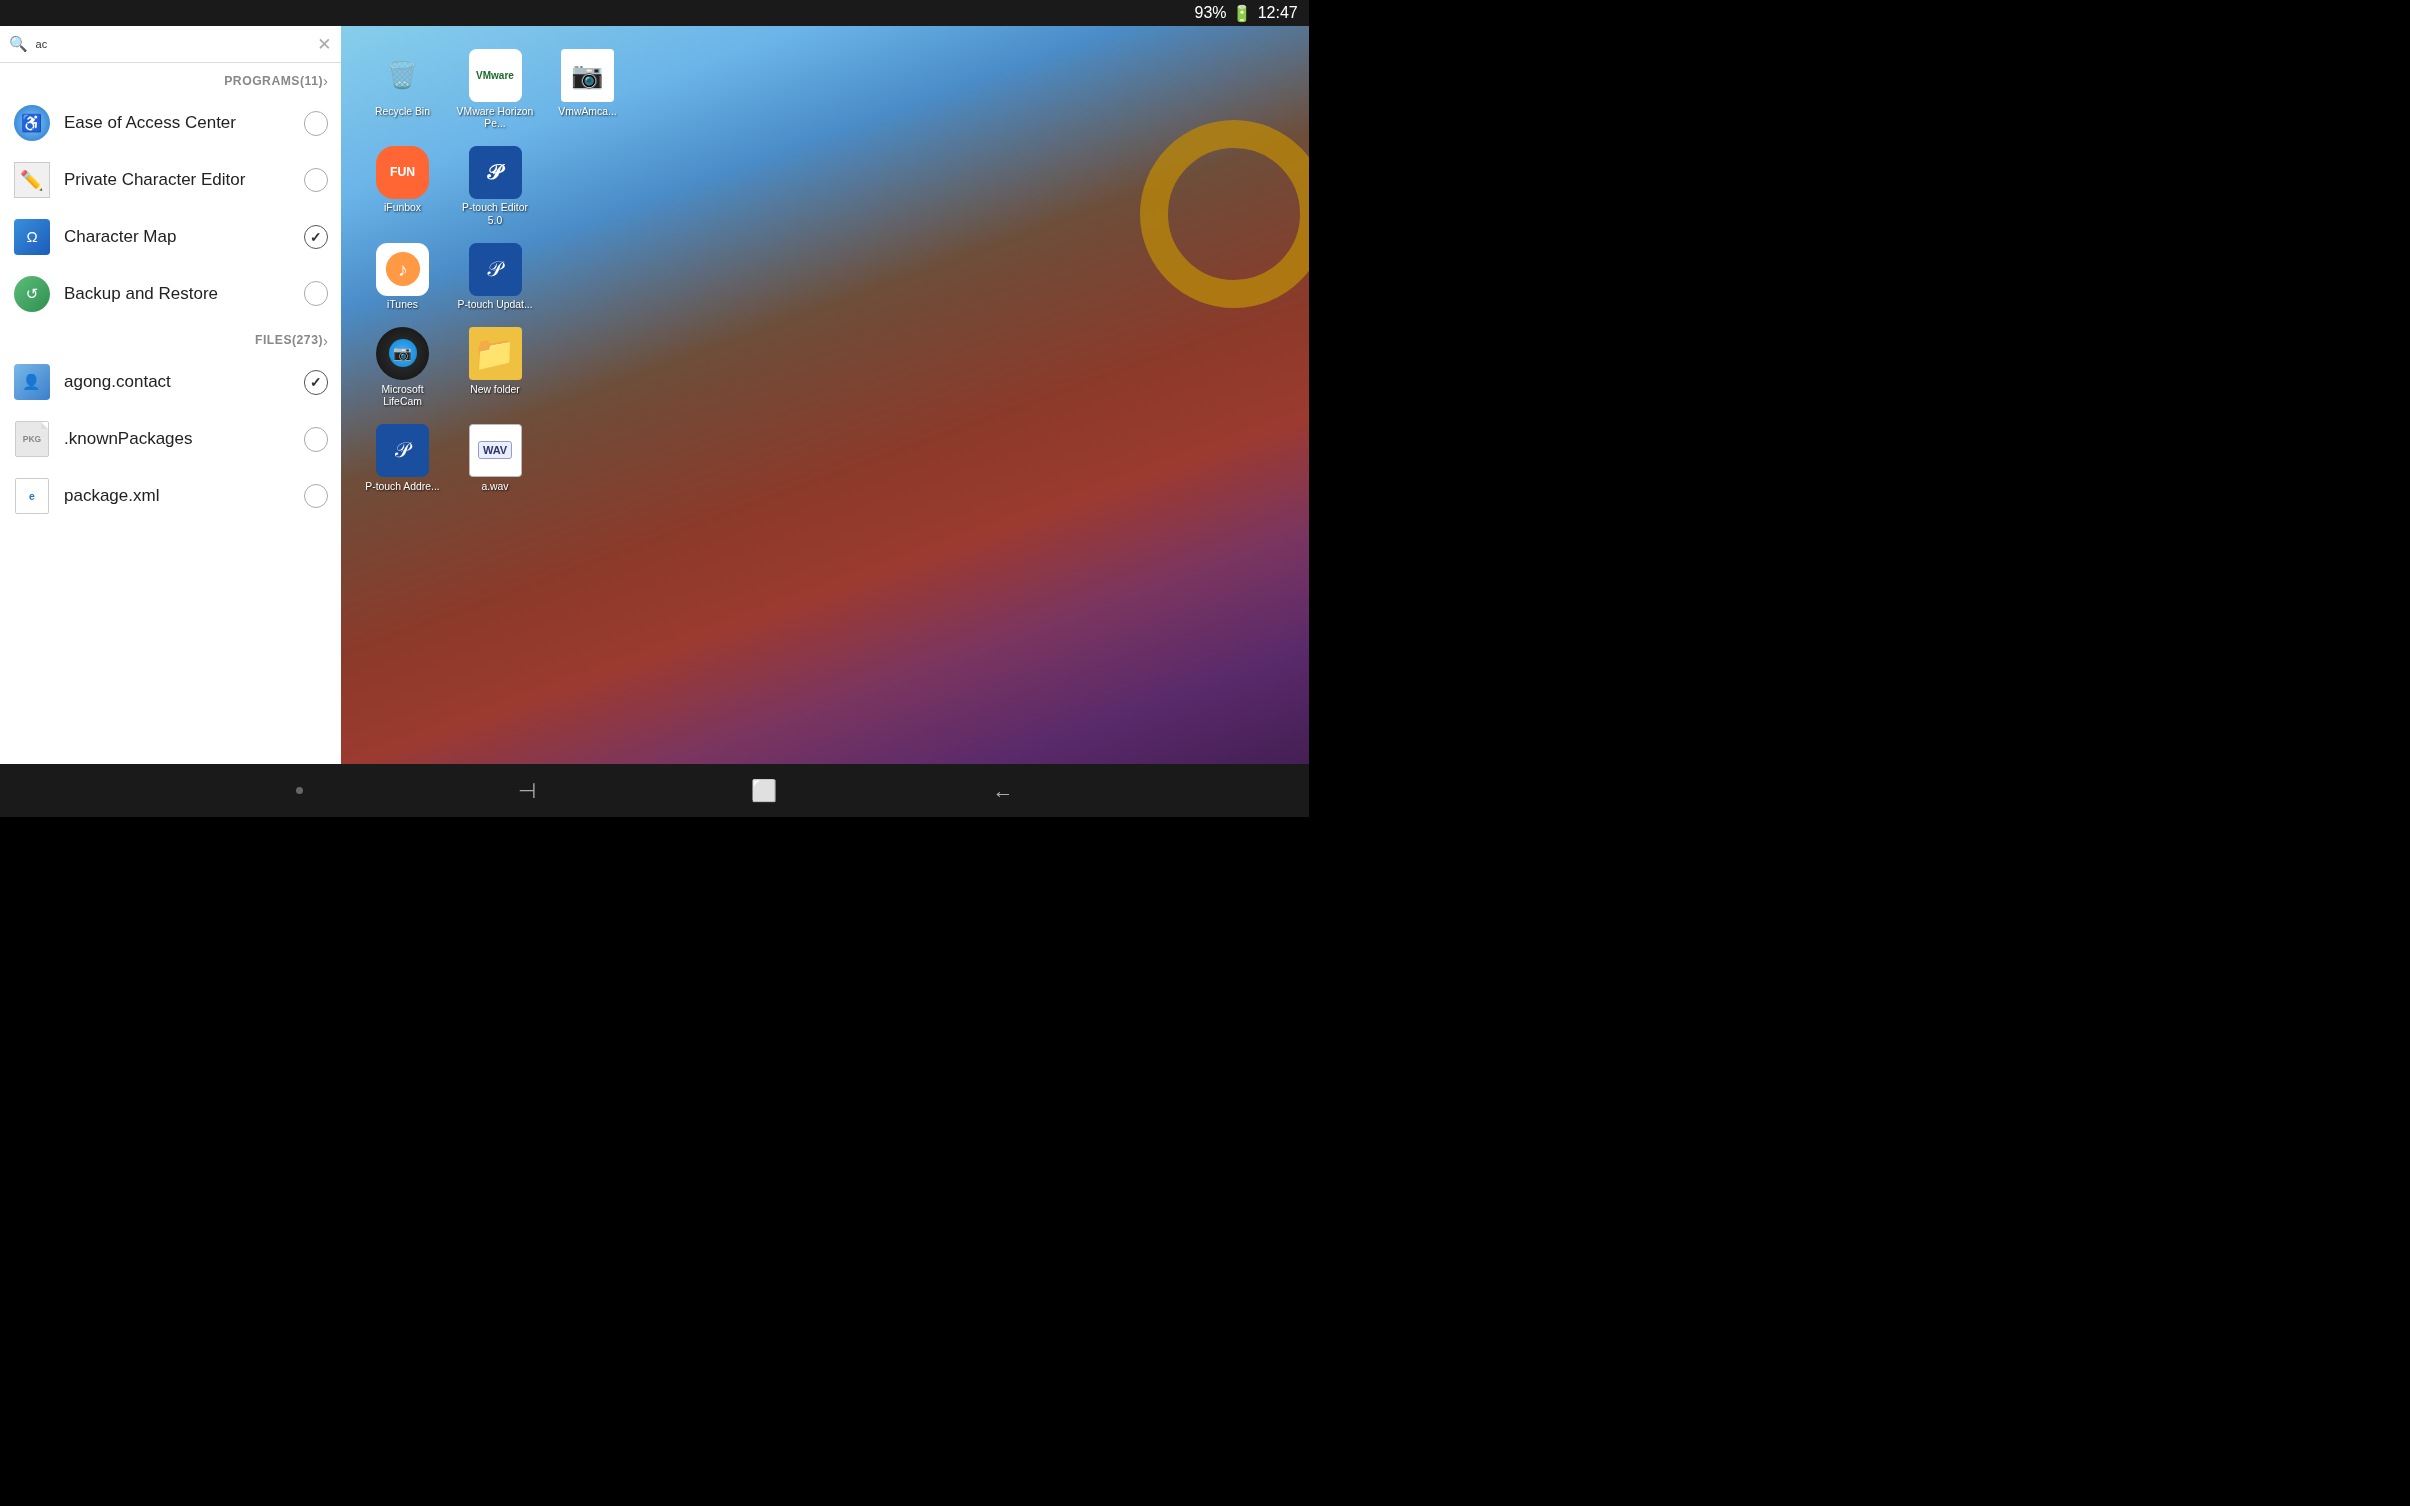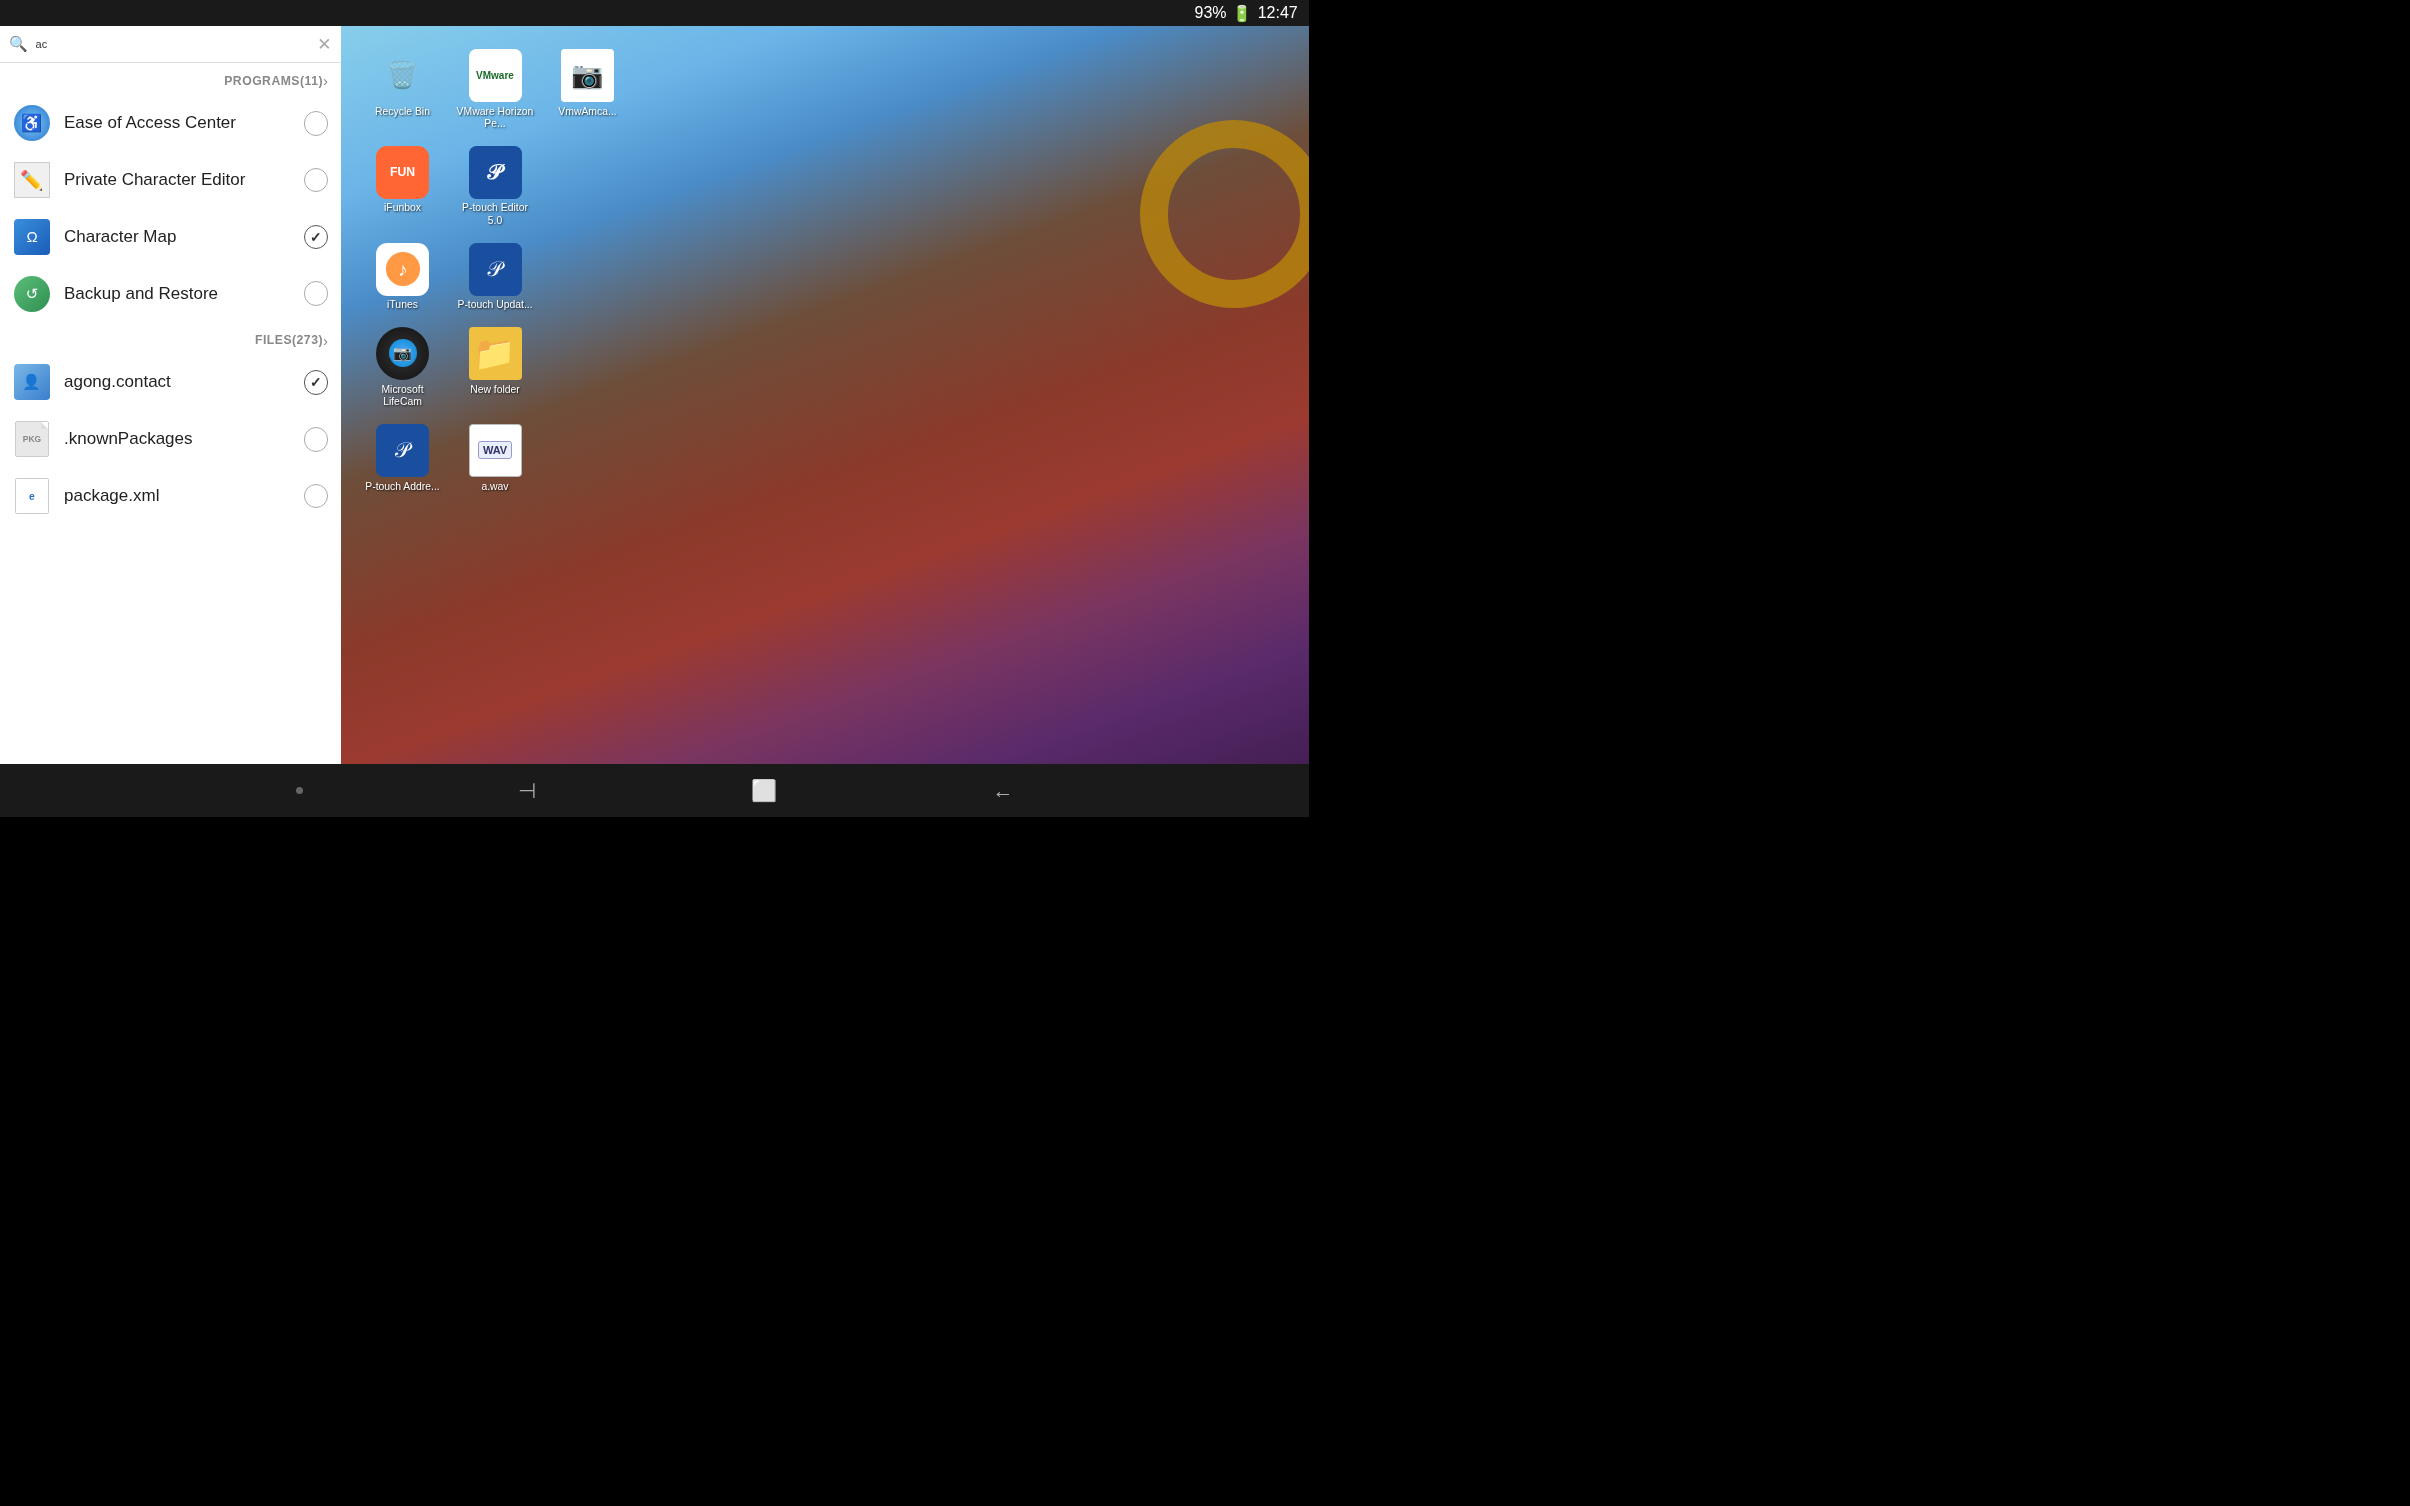--- a/index.html
+++ b/index.html
@@ -404,21 +404,21 @@
         <span class="desktop-icon-label">VMware Horizon Pe...</span>
       </div>
       <div class="desktop-icon">
         <div class="desktop-icon-img icon-vmwamca" style="background:#fff;">📷</div>
         <span class="desktop-icon-label">VmwAmca...</span>
       </div>
     </div>
 
     <div class="desktop-row">
       <div class="desktop-icon">
-        <div class="desktop-icon-img icon-ifunbox" style="background:#ff6633;color:#fff;font-size:12.2px;font-weight:900;border-radius:11px;">FUN</div>
+        <div class="desktop-icon-img icon-ifunbox" style="background:#ff6633;color:#fff;font-size:12.2px;font-weight:900;border-radius:18px;">FUN</div>
         <span class="desktop-icon-label">iFunbox</span>
       </div>
       <div class="desktop-icon">
         <div class="desktop-icon-img icon-ptouch" style="background:#1a4fa0;color:#fff;font-size:21px;font-weight:bold;">𝒫</div>
         <span class="desktop-icon-label">P-touch Editor 5.0</span>
       </div>
     </div>
 
     <div class="desktop-row">
       <div class="desktop-icon">

